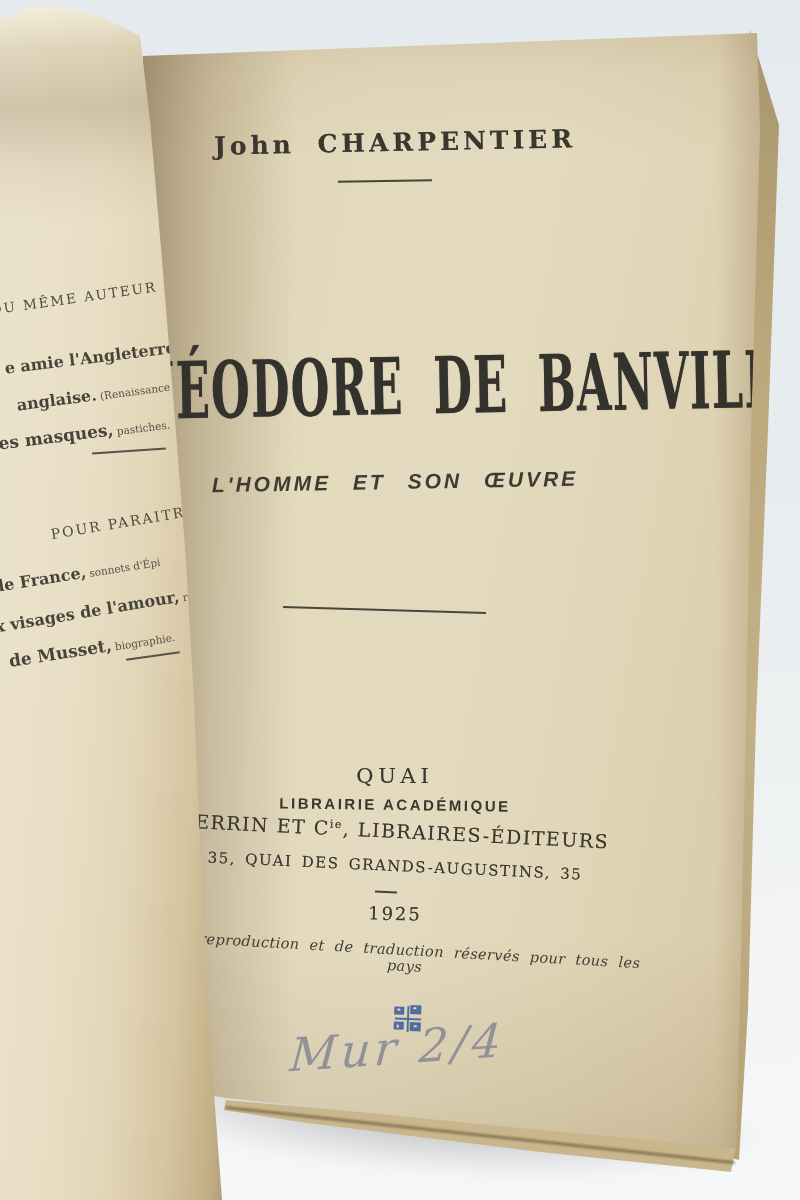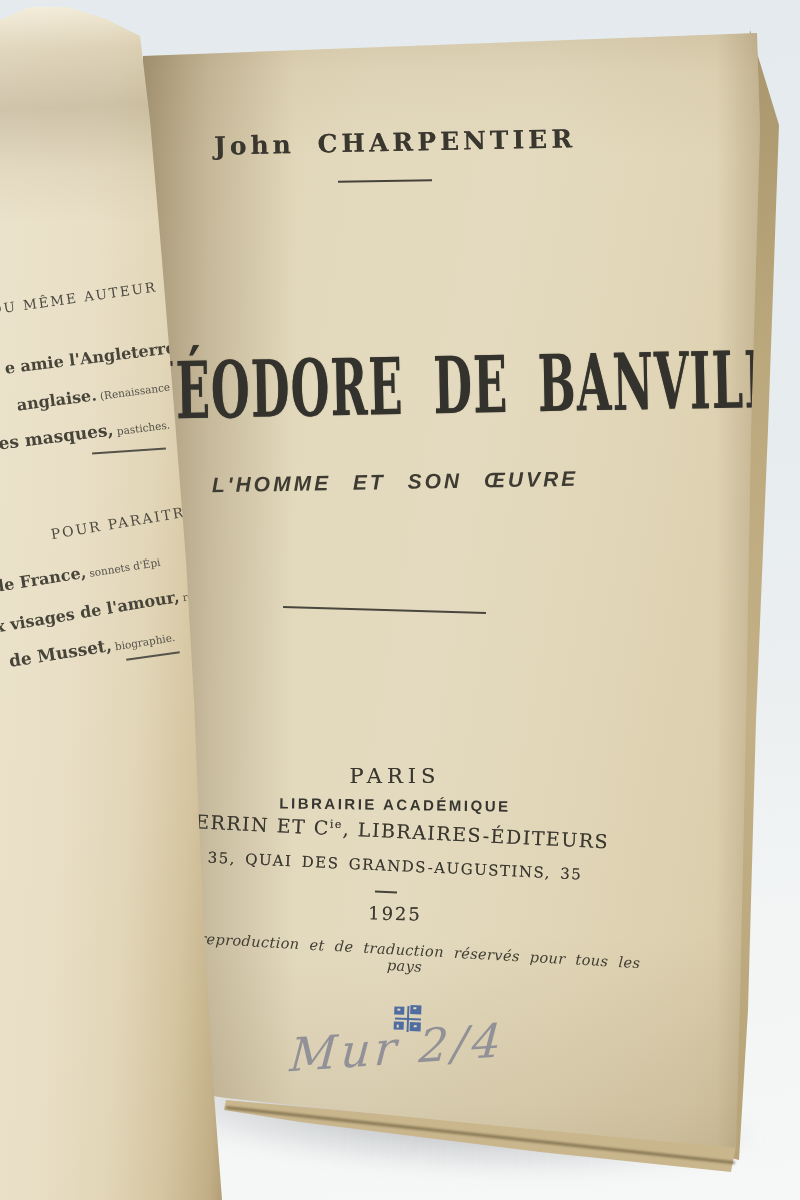--- a/index.html
+++ b/index.html
@@ -127,21 +127,21 @@
 
     <div class="abs author ink">John CHARPENTIER</div>
     <div class="abs author-rule"></div>
 
     <div class="abs main-title">HÉODORE DE BANVILLE</div>
 
     <div class="abs subtitle">L'HOMME ET SON ŒUVRE</div>
 
     <div class="abs divider"></div>
 
-    <div class="abs city ink">PARIS</div>
+    <div class="abs city ink">QUAI</div>
     <div class="abs publisher">LIBRAIRIE ACADÉMIQUE</div>
     <div class="abs imprint ink">
       <span>PERRIN ET C</span><sup>ie</sup><span>, LIBRAIRES-ÉDITEURS</span>
     </div>
     <div class="abs address ink">35, QUAI DES GRANDS-AUGUSTINS, 35</div>
     <div class="abs year-dash"></div>
     <div class="abs year ink">1925</div>
 
     <div class="abs rights">de reproduction et de traduction réservés pour tous les pays</div>
 

